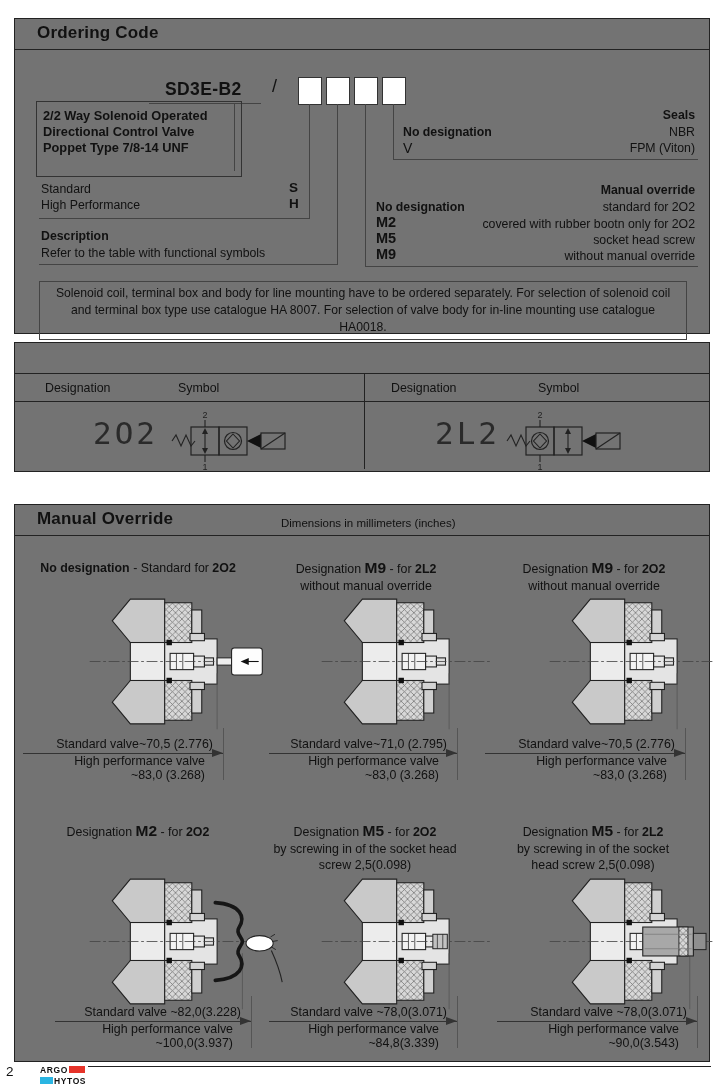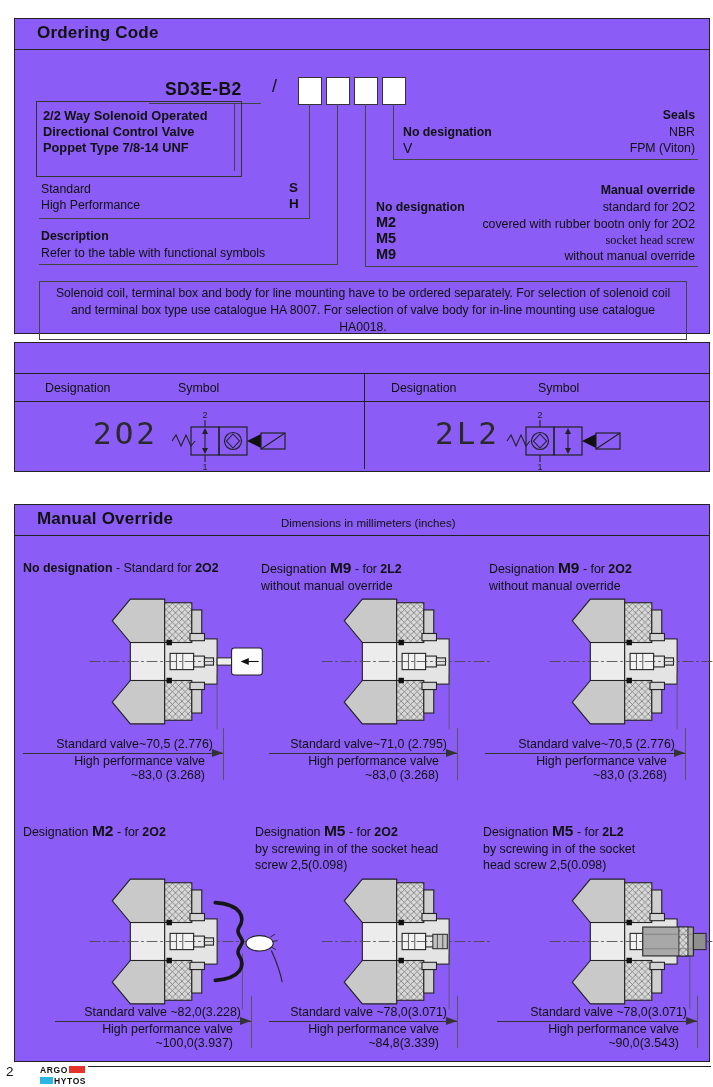--- a/index.html
+++ b/index.html
@@ -1,30 +1,30 @@
 <!DOCTYPE html>
 <html><head>
 <meta charset="utf-8">
 <style>
   html,body{margin:0;padding:0;background:#fff;}
   body{font-family:"Liberation Sans",sans-serif;color:#111;}
   #page{position:relative;width:713px;height:1087px;background:#fff;overflow:hidden;}
   .abs{position:absolute;}
-  .sec{position:absolute;border:1.6px solid #222;background:#8b5cf6;}
+  .sec{position:absolute;border:1.6px solid #222;background:#737373;}
   .sec-title{position:absolute;left:22px;top:4px;font-size:17px;font-weight:bold;letter-spacing:.2px;}
   .titleline{position:absolute;left:0;right:0;top:30px;border-top:1.6px solid #222;}
   .b{font-weight:bold;}
   .t12{font-size:12.3px;line-height:16px;}
   .t11{font-size:11px;}
   .rt{text-align:right;}
   .desig{font-family:"DejaVu Sans Mono",monospace;font-size:31px;letter-spacing:3px;color:#2a2a2a;}
   .codebox{position:absolute;width:22px;height:26px;border:1.5px solid #333;background:#fff;}
   .hline{position:absolute;border-top:1.3px solid #444;}
   .vline{position:absolute;border-left:1.3px solid #444;}
-  .caption{font-size:12.4px;line-height:16.5px;text-align:left;}
+  .caption{font-size:12.4px;line-height:16.5px;text-align:center;}
   .capcode{font-size:15.5px;font-weight:bold;}
   .dim{position:absolute;font-size:12.4px;}
   .dim .l1{text-align:right;padding-right:10px;white-space:nowrap;}
   .dim .arrow{position:relative;height:0;border-top:1.5px solid #333;margin-top:2px;}
   .dim .arrow .head{position:absolute;right:0;top:-5px;width:0;height:0;border-left:11px solid #333;border-top:4px solid transparent;border-bottom:4px solid transparent;}
   .dim .arrow .ext{position:absolute;right:-1px;top:-26px;width:1.2px;height:52px;background:#555;}
   .dim .l2,.dim .l3{text-align:right;padding-right:18px;white-space:nowrap;}
   .notebox{position:absolute;border:1.3px solid #444;font-size:12.2px;line-height:17px;text-align:center;padding:3px 8px;}
   .symtext{font-size:12.4px;}
   svg text{font-family:"Liberation Sans",sans-serif;}
@@ -78,21 +78,21 @@
     <div class="abs t12 rt" style="left:480px;top:105px;width:200px;">NBR</div>
     <div class="abs t12" style="left:388px;top:121px;font-size:14px;">V</div>
     <div class="abs t12 rt" style="left:480px;top:121px;width:200px;">FPM (Viton)</div>
 
     <div class="abs t12 b rt" style="left:480px;top:163px;width:200px;">Manual override</div>
     <div class="abs t12 b" style="left:361px;top:180px;">No designation</div>
     <div class="abs t12 rt" style="left:460px;top:180px;width:220px;">standard  for 2O2</div>
     <div class="abs t12 b" style="left:361px;top:195px;font-size:14.5px;">M2</div>
     <div class="abs t12 rt" style="left:420px;top:197px;width:260px;">covered with rubber bootn only for 2O2</div>
     <div class="abs t12 b" style="left:361px;top:211px;font-size:14.5px;">M5</div>
-    <div class="abs t12 rt" style="left:460px;top:213px;width:220px;font-family:Liberation Serif, serif;">socket head screw</div>
+    <div class="abs t12 rt" style="left:460px;top:213px;width:220px;">socket head screw</div>
     <div class="abs t12 b" style="left:361px;top:227px;font-size:14.5px;">M9</div>
     <div class="abs t12 rt" style="left:460px;top:229px;width:220px;">without manual override</div>
 
     <div class="notebox" style="left:24px;top:262px;width:630px;">Solenoid coil, terminal box and body for line mounting have to be ordered separately. For selection of solenoid coil and terminal box type use catalogue HA 8007. For selection of valve body for in-line mounting use catalogue HA0018.</div>
   </div>
 
   <div class="sec" style="left:14px;top:342px;width:694px;height:128px;">
     <div class="titleline"></div>
     <div class="abs symtext" style="left:30px;top:38px;">Designation</div>
     <div class="abs symtext" style="left:163px;top:38px;">Symbol</div>

